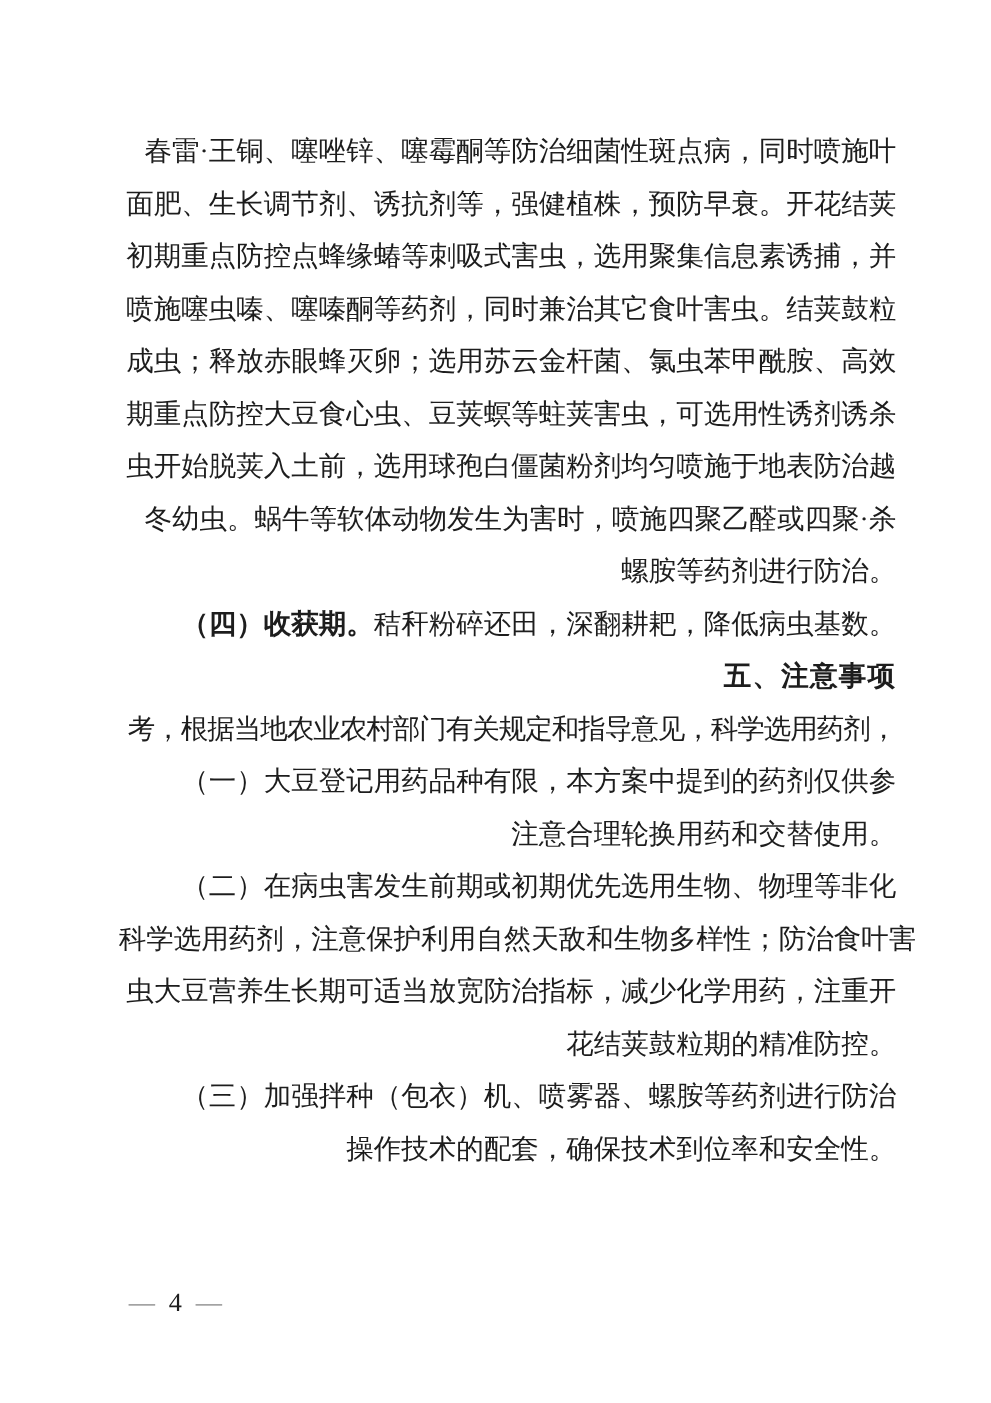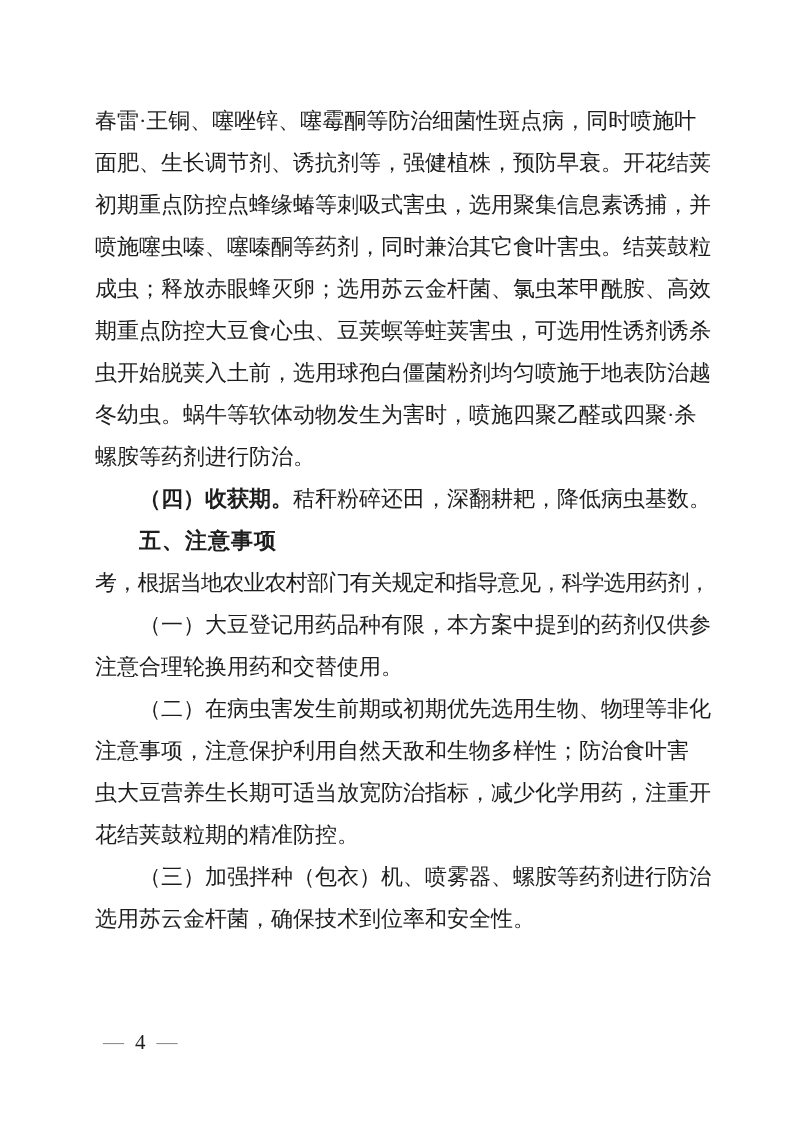--- a/index.html
+++ b/index.html
@@ -25,20 +25,21 @@
     top: 100px;
     width: 622px;
     font-family: "Liberation Serif", "DejaVu Serif", serif;
     font-size: 22px;
     line-height: 42px;
     color: var(--text-color);
   }
   .line {
     height: 42px;
     white-space: nowrap;
+    text-align: right;
   }
   .line.indent { padding-left: 44px; }
   .line.tight { letter-spacing: -0.8px; }
   .line .lead { font-weight: bold; }
   .line.heading .txt {
     font-family: Liberation Serif, serif;
     font-weight: bold;
     letter-spacing: 1px;
     margin-top: 29px;
   }
@@ -68,24 +69,24 @@
       <div class="line"><span class="txt">期重点防控大豆食心虫、豆荚螟等蛀荚害虫，可选用性诱剂诱杀</span></div>
       <div class="line"><span class="txt">虫开始脱荚入土前，选用球孢白僵菌粉剂均匀喷施于地表防治越</span></div>
       <div class="line"><span class="txt">冬幼虫。蜗牛等软体动物发生为害时，喷施四聚乙醛或四聚·杀</span></div>
       <div class="line"><span class="txt">螺胺等药剂进行防治。</span></div>
       <div class="line indent"><span class="lead">（四）收获期。</span><span class="txt">秸秆粉碎还田，深翻耕耙，降低病虫基数。</span></div>
       <div class="line indent heading"><span class="txt">五、注意事项</span></div>
       <div class="line tight"><span class="txt">考，根据当地农业农村部门有关规定和指导意见，科学选用药剂，</span></div>
       <div class="line indent"><span class="txt">（一）大豆登记用药品种有限，本方案中提到的药剂仅供参</span></div>
       <div class="line"><span class="txt">注意合理轮换用药和交替使用。</span></div>
       <div class="line indent"><span class="txt">（二）在病虫害发生前期或初期优先选用生物、物理等非化</span></div>
-      <div class="line"><span class="txt">注意事项，注意保护利用自然天敌和生物多样性；防治食叶害</span></div>
+      <div class="line"><span class="txt">科学选用药剂，注意保护利用自然天敌和生物多样性；防治食叶害</span></div>
       <div class="line"><span class="txt">虫大豆营养生长期可适当放宽防治指标，减少化学用药，注重开</span></div>
       <div class="line"><span class="txt">花结荚鼓粒期的精准防控。</span></div>
       <div class="line indent"><span class="txt">（三）加强拌种（包衣）机、喷雾器、螺胺等药剂进行防治</span></div>
-      <div class="line"><span class="txt">选用苏云金杆菌，确保技术到位率和安全性。</span></div>
+      <div class="line"><span class="txt">操作技术的配套，确保技术到位率和安全性。</span></div>
     </div>
 
   <div class="footer">
     <span class="dash">—</span><span class="num">4</span><span class="dash">—</span>
   </div>
 
 </div>
 
 </body></html>

